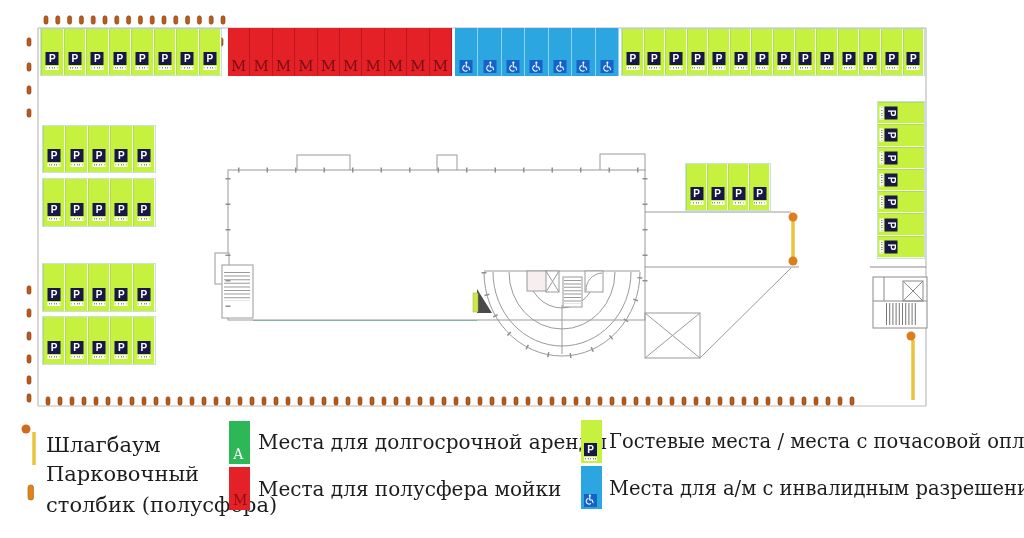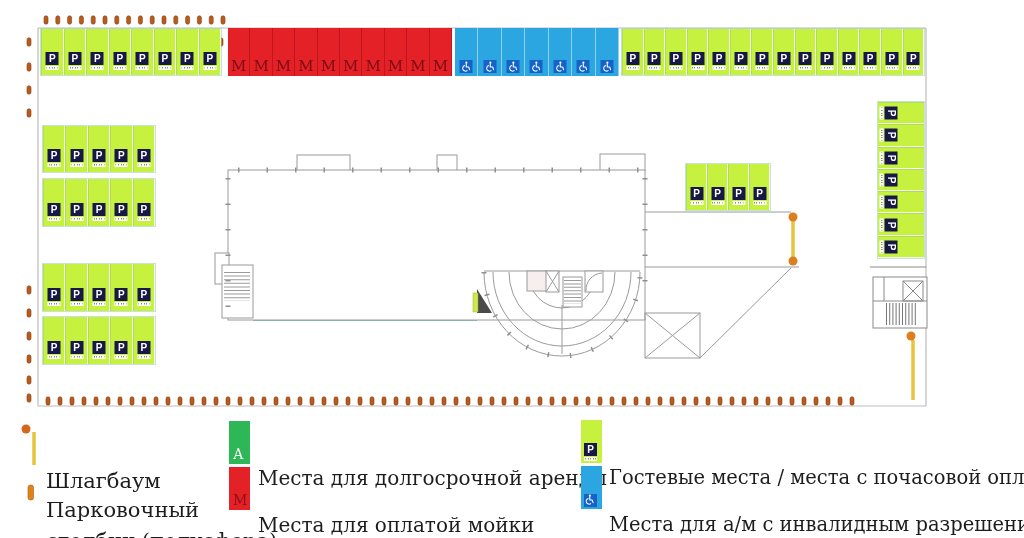--- a/index.html
+++ b/index.html
@@ -23,21 +23,21 @@
       repeating-linear-gradient(90deg,#8c8c8c 0 1px, rgba(0,0,0,0) 1px 2.6px) center / 85% 1.5px no-repeat, #fff;}
   .col .p-sign{bottom:auto;left:4px;top:50%;transform:translate(0,-50%) rotate(90deg);}
   
   .m-letter{position:absolute;bottom:1px;left:0;right:0;text-align:center;
             font-family:"DejaVu Serif",serif;font-size:15px;color:#7d0d13;}
   
   .ws{position:absolute;bottom:3px;left:50%;transform:translateX(-50%);width:13px;height:13px;background:#1562c8;
       display:flex;align-items:center;justify-content:center;}
   .ws svg{position:static;width:11px;height:11px;}
   
-  .lg-text{position:absolute;color:#1d1d1d;white-space:nowrap;margin-top:36px;}
+  .lg-text{position:absolute;color:#1d1d1d;white-space:nowrap;}
   .t21{font-size:21px;} .t20{font-size:20px;} .t19{font-size:19.5px;}
   .swatch{position:absolute;width:21px;height:43px;}
   .sw-letter{position:absolute;bottom:2px;left:4px;font-size:14px;}
   .sw-psign{position:absolute;left:3px;bottom:2px;width:13px;}
   .sw-ws{position:absolute;left:3px;bottom:2px;width:13px;height:13px;background:#1562c8;display:flex;align-items:center;justify-content:center;}
   .sw-ws svg{position:static;width:11px;height:11px;}
 </style>
 </head>
 <body>
 
@@ -663,21 +663,21 @@
     <div class="lg-text t21" style="left:46px;top:493px">столбик (полусфера)</div>
 
     <div class="swatch" style="left:229px;top:421px;background:#2eb757">
       <span class="sw-letter" style="color:#fff">А</span>
     </div>
     <div class="lg-text t20" style="left:258px;top:430px">Места для долгосрочной аренды</div>
 
     <div class="swatch" style="left:229px;top:467px;background:#e32127">
       <span class="sw-letter" style="color:#8c1016">М</span>
     </div>
-    <div class="lg-text t20" style="left:258px;top:477px">Места для оплатой мойки</div>
+    <div class="lg-text t20" style="left:258px;top:477px">Места для полусфера мойки</div>
 
     <div class="swatch" style="left:581px;top:420px;background:#c6f23f">
       <span class="sw-psign">
         <span class="pbox" style="display:flex">P</span>
         <span class="pstrip" style="display:block"></span>
       </span>
     </div>
     <div class="lg-text t19" style="left:609px;top:430px">Гостевые места / места с почасовой оплатой</div>
 
     <div class="swatch" style="left:581px;top:466px;background:#2ba6e0">

